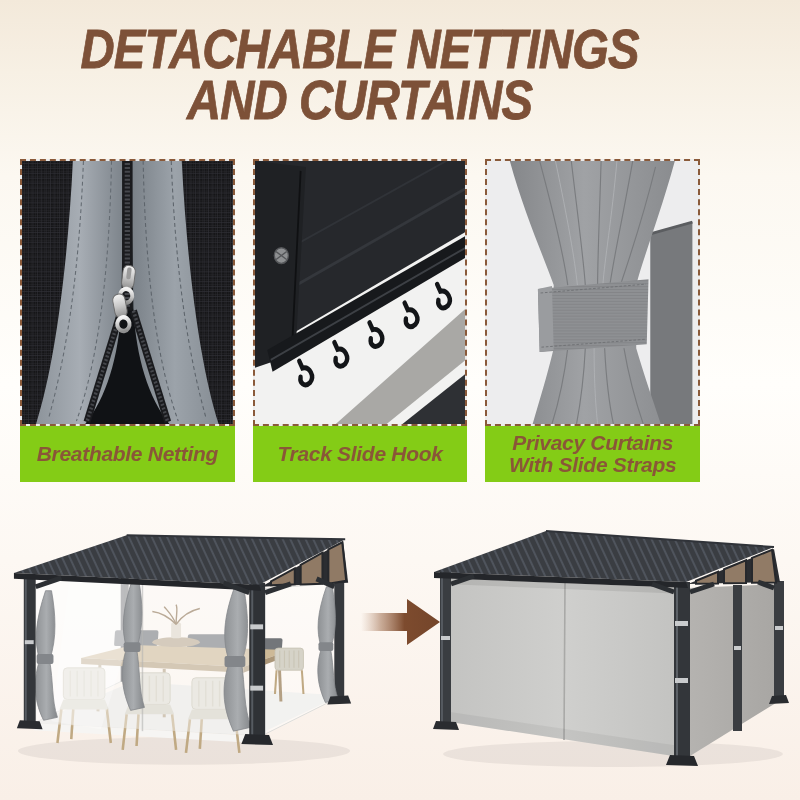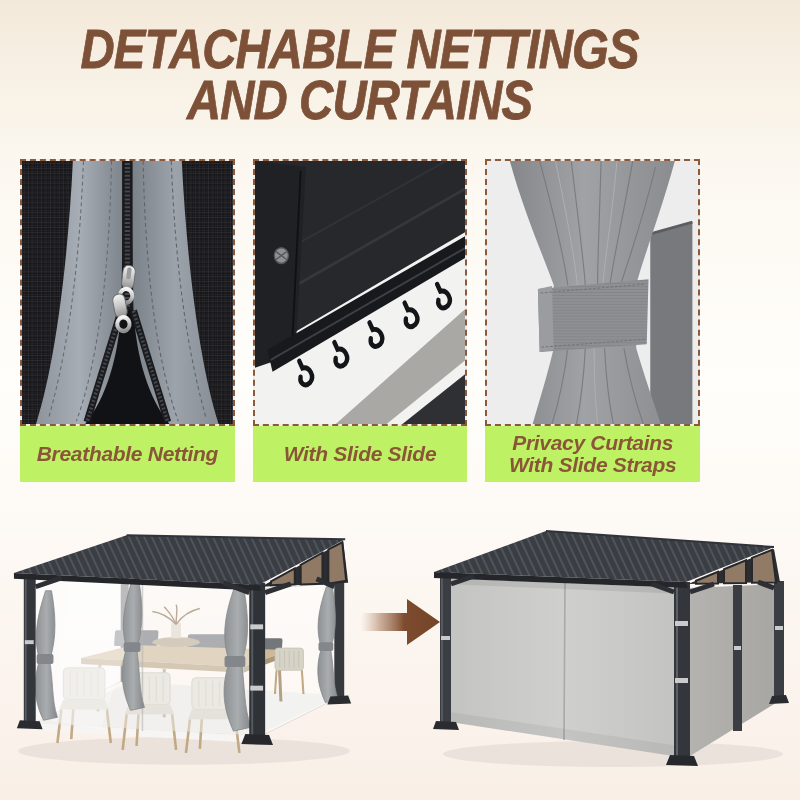--- a/index.html
+++ b/index.html
@@ -28,21 +28,21 @@
   .features { display:flex; gap:18px; padding:0 20px; margin-top:33px; }
   .panel { flex:1; display:flex; flex-direction:column; }
   .photo {
     height:267px;
     border:2px dashed #8a5a3a;
     background:#ececec;
     overflow:hidden;
   }
   .photo svg { width:100%; height:100%; display:block; }
   figcaption.caption {
-    height:56px; background:#bef264;
+    height:56px; background:#84cc16;
     display:flex; flex-direction:column; justify-content:center; align-items:center;
     font-style:italic; font-weight:bold; font-size:21px; line-height:1.06;
     color:#8a5638; transform-origin:center; letter-spacing:-0.3px;
   }
 
   
   .comparison { position:absolute; left:0; top:518px; width:800px; height:282px; }
   .gazebo-before { position:absolute; left:6px; top:2px; width:356px; height:272px; }
   .gazebo-after  { position:absolute; left:428px; top:8px; width:368px; height:252px; }
   .arrow-box     { position:absolute; left:361px; top:78px; width:80px; height:52px; }
@@ -146,21 +146,21 @@
             <g transform="translate(175,153) rotate(-27)">
                 <path d="M0,-10 v8 c8,2 9,14 1,17 c-8,2 -11,-5 -7,-10"></path>
               </g>
             <g transform="translate(212,134) rotate(-27)">
                 <path d="M0,-10 v8 c8,2 9,14 1,17 c-8,2 -11,-5 -7,-10"></path>
               </g>
           </g>
         </svg>
       </div>
       <figcaption class="caption">
-        <div>With Slide Slide</div>
+        <div>Track Slide Hook</div>
       </figcaption>
     </figure>
 
     <figure class="panel">
       <div class="photo">
         <svg viewBox="0 0 240 267" preserveAspectRatio="none">
           <defs>
             <linearGradient id="curtG" x1="0" y1="0" x2="1" y2="0">
               <stop offset="0" stop-color="#85878a"></stop>
                 <stop offset="0.45" stop-color="#a0a2a5"></stop>

